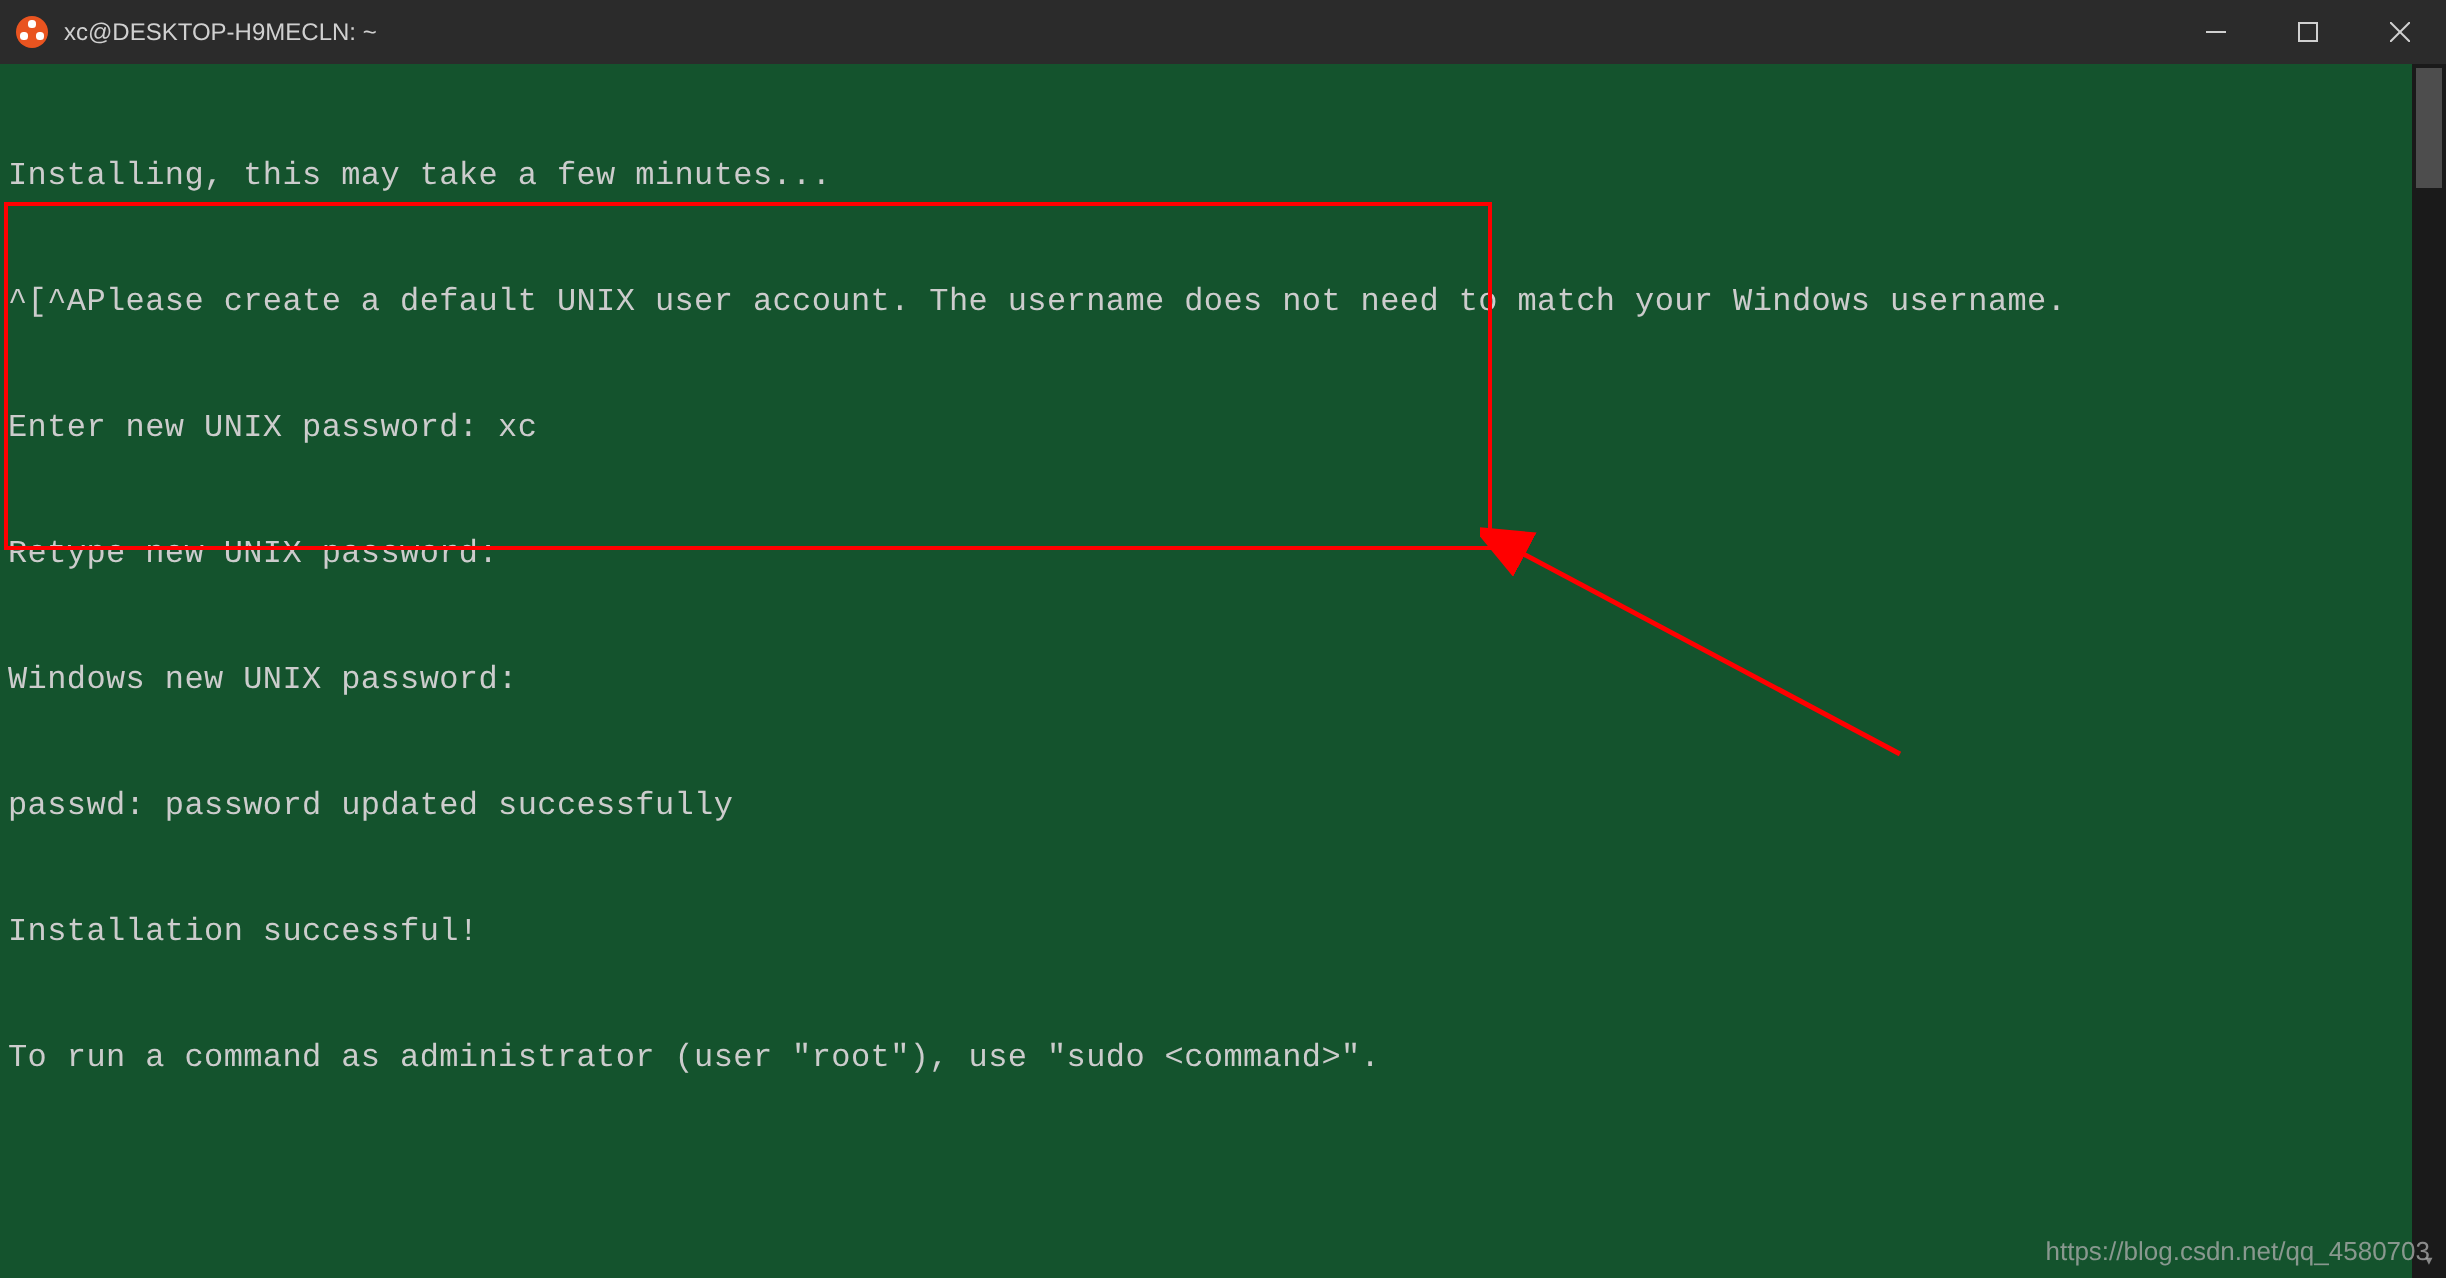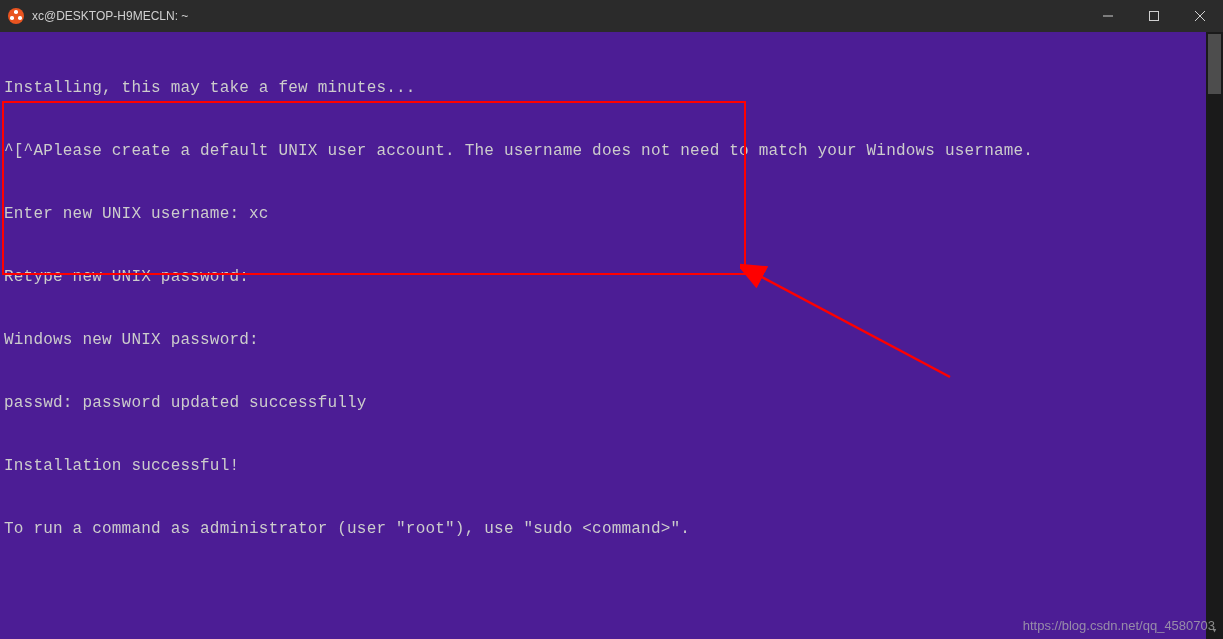--- a/index.html
+++ b/index.html
@@ -35,21 +35,21 @@
   .win-btn {
     width: 46px; height: 100%;
     display: flex; align-items: center; justify-content: center;
     color: #d0d0d0;
   }
   .win-btn svg { width: 10px; height: 10px; }
 
   .terminal-wrap {
     flex: 1;
     position: relative;
-    background: #4c1d95;
+    background: #14532d;
     overflow: hidden;
   }
   .terminal {
     position: absolute;
     top: 0; left: 0; right: 17px; bottom: 0;
     padding: 4px 0 0 4px;
     color: #cccccc;
     font-size: 16px;
     line-height: 21px;
     letter-spacing: 0.2px;
@@ -119,21 +119,21 @@
             <line x1="10" y1="0" x2="0" y2="10" stroke="currentColor" stroke-width="1"></line>
           </svg>
       </div>
     </div>
   </div>
 
   <div class="terminal-wrap">
     <div class="terminal">
       <span class="line">Installing, this may take a few minutes...</span>
       <span class="line">^[^APlease create a default UNIX user account. The username does not need to match your Windows username.</span>
-      <span class="line">Enter new UNIX username: xc</span>
+      <span class="line">Enter new UNIX password: xc</span>
       <span class="line">Retype new UNIX password:</span>
       <span class="line">Windows new UNIX password:</span>
       <span class="line">passwd: password updated successfully</span>
       <span class="line">Installation successful!</span>
       <span class="line">To run a command as administrator (user "root"), use "sudo &lt;command&gt;".</span>
       
       <span class="line"></span>
       
     </div>
 

